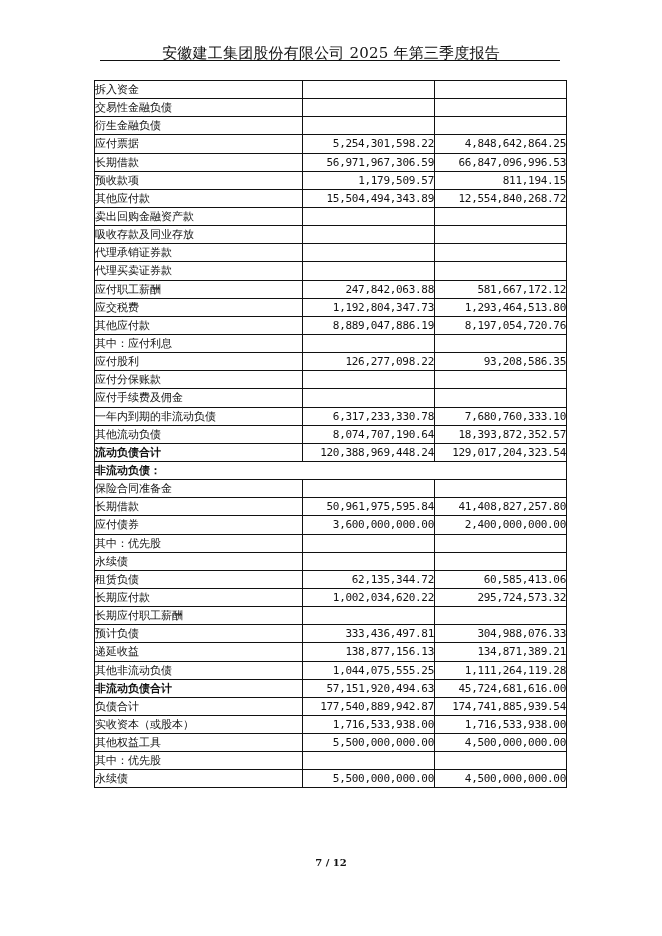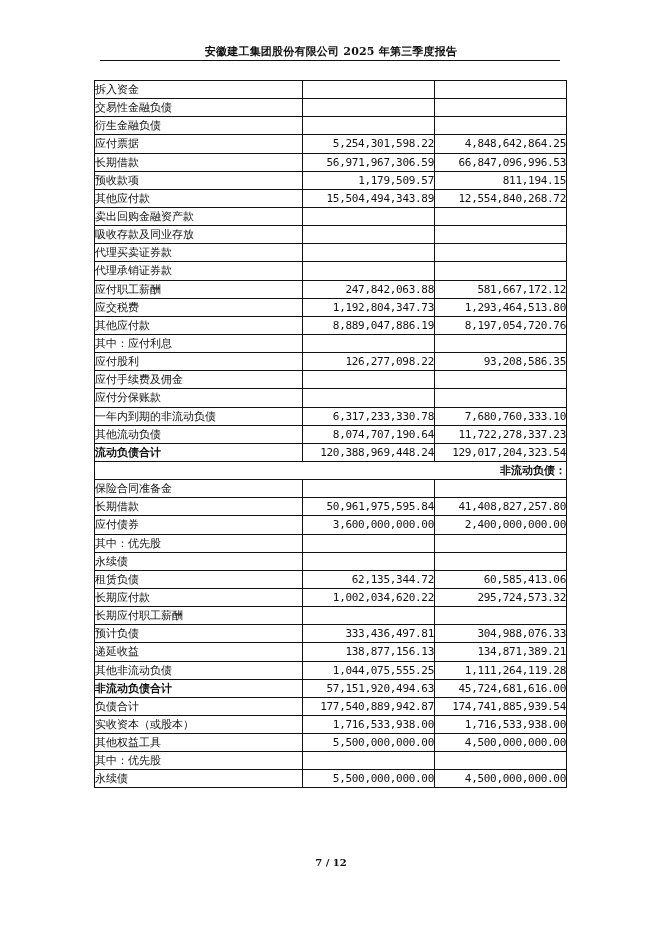--- a/index.html
+++ b/index.html
@@ -1,34 +1,34 @@
 <!DOCTYPE html>
 <html><head>
 <meta charset="utf-8">
 <style>
   html, body { margin: 0; padding: 0; background: #ffffff; }
   body { width: 662px; height: 936px; position: relative; overflow: hidden;
          font-family: "DejaVu Serif", "Liberation Serif", serif; color: #111; }
   .header-title { position: absolute; top: 44px; left: 0; width: 662px; text-align: center;
-         font-size: 11px; font-weight: bold; letter-spacing: 0.2px; }
+         font-size: 15px; font-weight: normal; letter-spacing: 0.2px; }
   .header-rule { position: absolute; top: 60px; left: 100px; width: 460px; height: 0;
          border-top: 1.2px solid #111; }
   table.sheet { position: absolute; top: 80px; left: 94px; width: 473px;
          border-collapse: collapse; table-layout: fixed; }
   table.sheet td { border: 1px solid #111; height: 17.15px; padding: 0; font-size: 11px;
          line-height: 17px; white-space: nowrap; overflow: hidden; }
   td.lbl { width: 207px; margin-left: 48px; }
   td.num { width: 131px; text-align: right; padding-right: 5px;
          font-family: "DejaVu Sans Mono", "Liberation Mono", monospace; font-size: 10.5px; letter-spacing: -0.3px; }
   .ind0 { padding-left: 3px; }
   .ind1 { padding-left: 17px; }
   .ind2 { padding-left: 29px; font-weight: bold; }
   .ind3 { padding-left: 41px; }
   .ind4 { padding-left: 51px; }
-  tr.section td { font-weight: bold; text-align: right; }
+  tr.section td { font-weight: bold; }
   .page-num { position: absolute; top: 857px; left: 0; width: 662px; text-align: center;
          font-size: 10px; font-weight: bold; }
 </style>
 </head>
 <body>
 
 <div class="header-title">安徽建工集团股份有限公司 2025 年第三季度报告</div>
 <div class="header-rule"></div>
 
 <table class="sheet">
@@ -72,26 +72,26 @@
         <td class="lbl ind1">卖出回购金融资产款</td>
         <td class="num"></td>
         <td class="num"></td>
       </tr>
       <tr>
         <td class="lbl ind1">吸收存款及同业存放</td>
         <td class="num"></td>
         <td class="num"></td>
       </tr>
       <tr>
+        <td class="lbl ind1">代理承销证券款</td>
+        <td class="num"></td>
+        <td class="num"></td>
+      </tr>
+      <tr>
         <td class="lbl ind1">代理买卖证券款</td>
-        <td class="num"></td>
-        <td class="num"></td>
-      </tr>
-      <tr>
-        <td class="lbl ind1">代理承销证券款</td>
         <td class="num"></td>
         <td class="num"></td>
       </tr>
       <tr>
         <td class="lbl ind1">应付职工薪酬</td>
         <td class="num">247,842,063.88</td>
         <td class="num">581,667,172.12</td>
       </tr>
       <tr>
         <td class="lbl ind1">应交税费</td>
@@ -107,38 +107,38 @@
         <td class="lbl ind1">其中：应付利息</td>
         <td class="num"></td>
         <td class="num"></td>
       </tr>
       <tr>
         <td class="lbl ind4">应付股利</td>
         <td class="num">126,277,098.22</td>
         <td class="num">93,208,586.35</td>
       </tr>
       <tr>
+        <td class="lbl ind1">应付分保账款</td>
+        <td class="num"></td>
+        <td class="num"></td>
+      </tr>
+      <tr>
         <td class="lbl ind1">应付手续费及佣金</td>
-        <td class="num"></td>
-        <td class="num"></td>
-      </tr>
-      <tr>
-        <td class="lbl ind1">应付分保账款</td>
         <td class="num"></td>
         <td class="num"></td>
       </tr>
       <tr>
         <td class="lbl ind1">一年内到期的非流动负债</td>
         <td class="num">6,317,233,330.78</td>
         <td class="num">7,680,760,333.10</td>
       </tr>
       <tr>
         <td class="lbl ind1">其他流动负债</td>
         <td class="num">8,074,707,190.64</td>
-        <td class="num">11,722,278,337.23</td>
+        <td class="num">18,393,872,352.57</td>
       </tr>
       <tr>
         <td class="lbl ind2">流动负债合计</td>
         <td class="num">120,388,969,448.24</td>
         <td class="num">129,017,204,323.54</td>
       </tr>
       <tr class="section">
         <td colspan="3" class="lbl ind0">非流动负债：</td>
       </tr>
       <tr>

